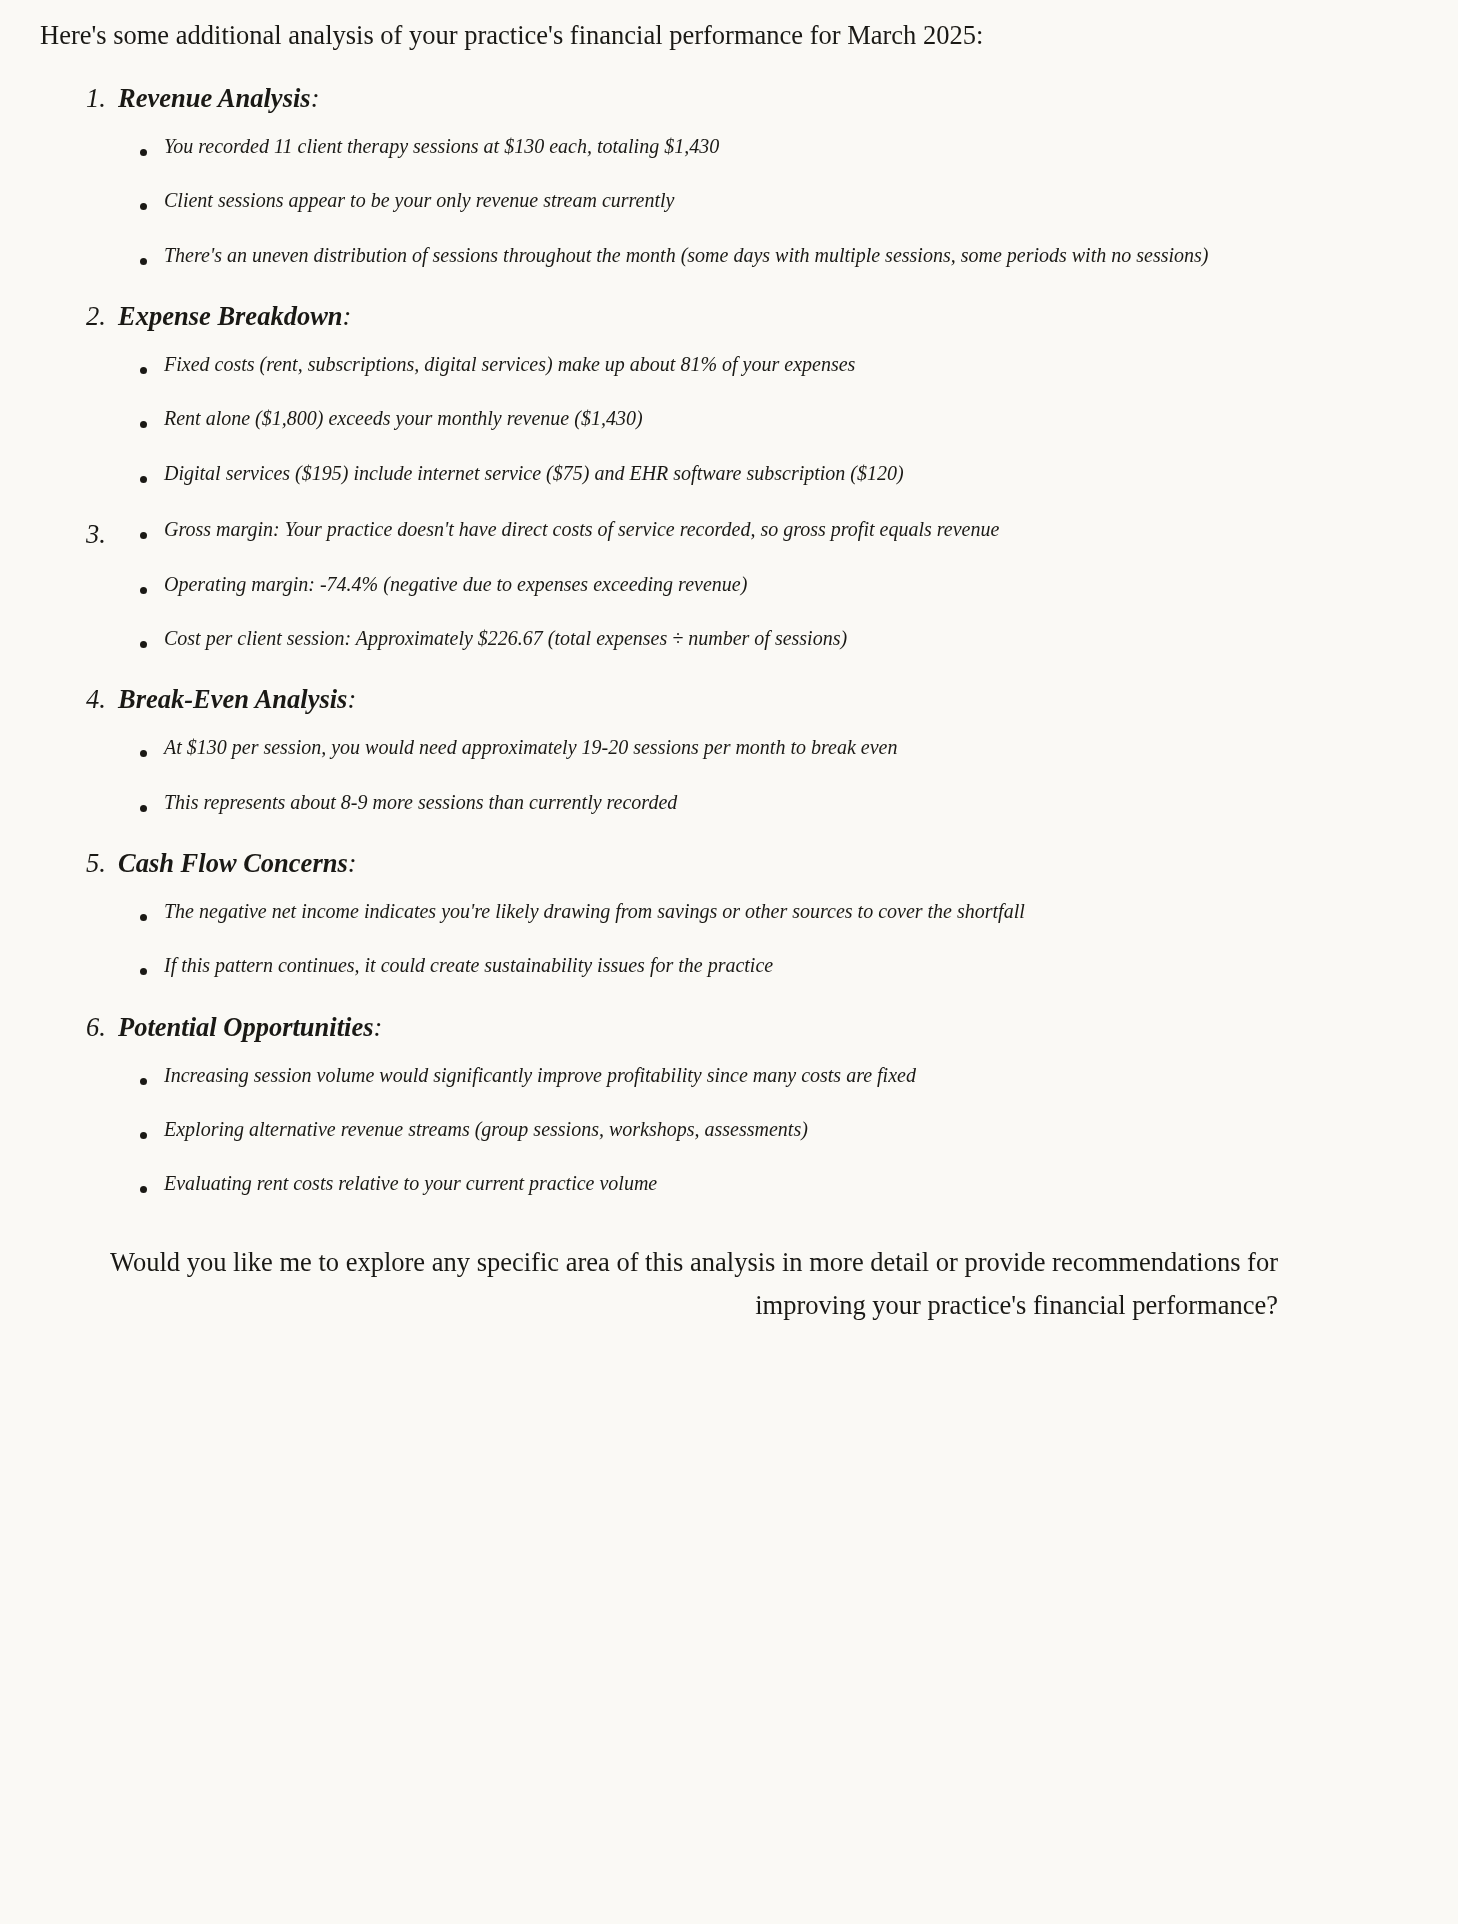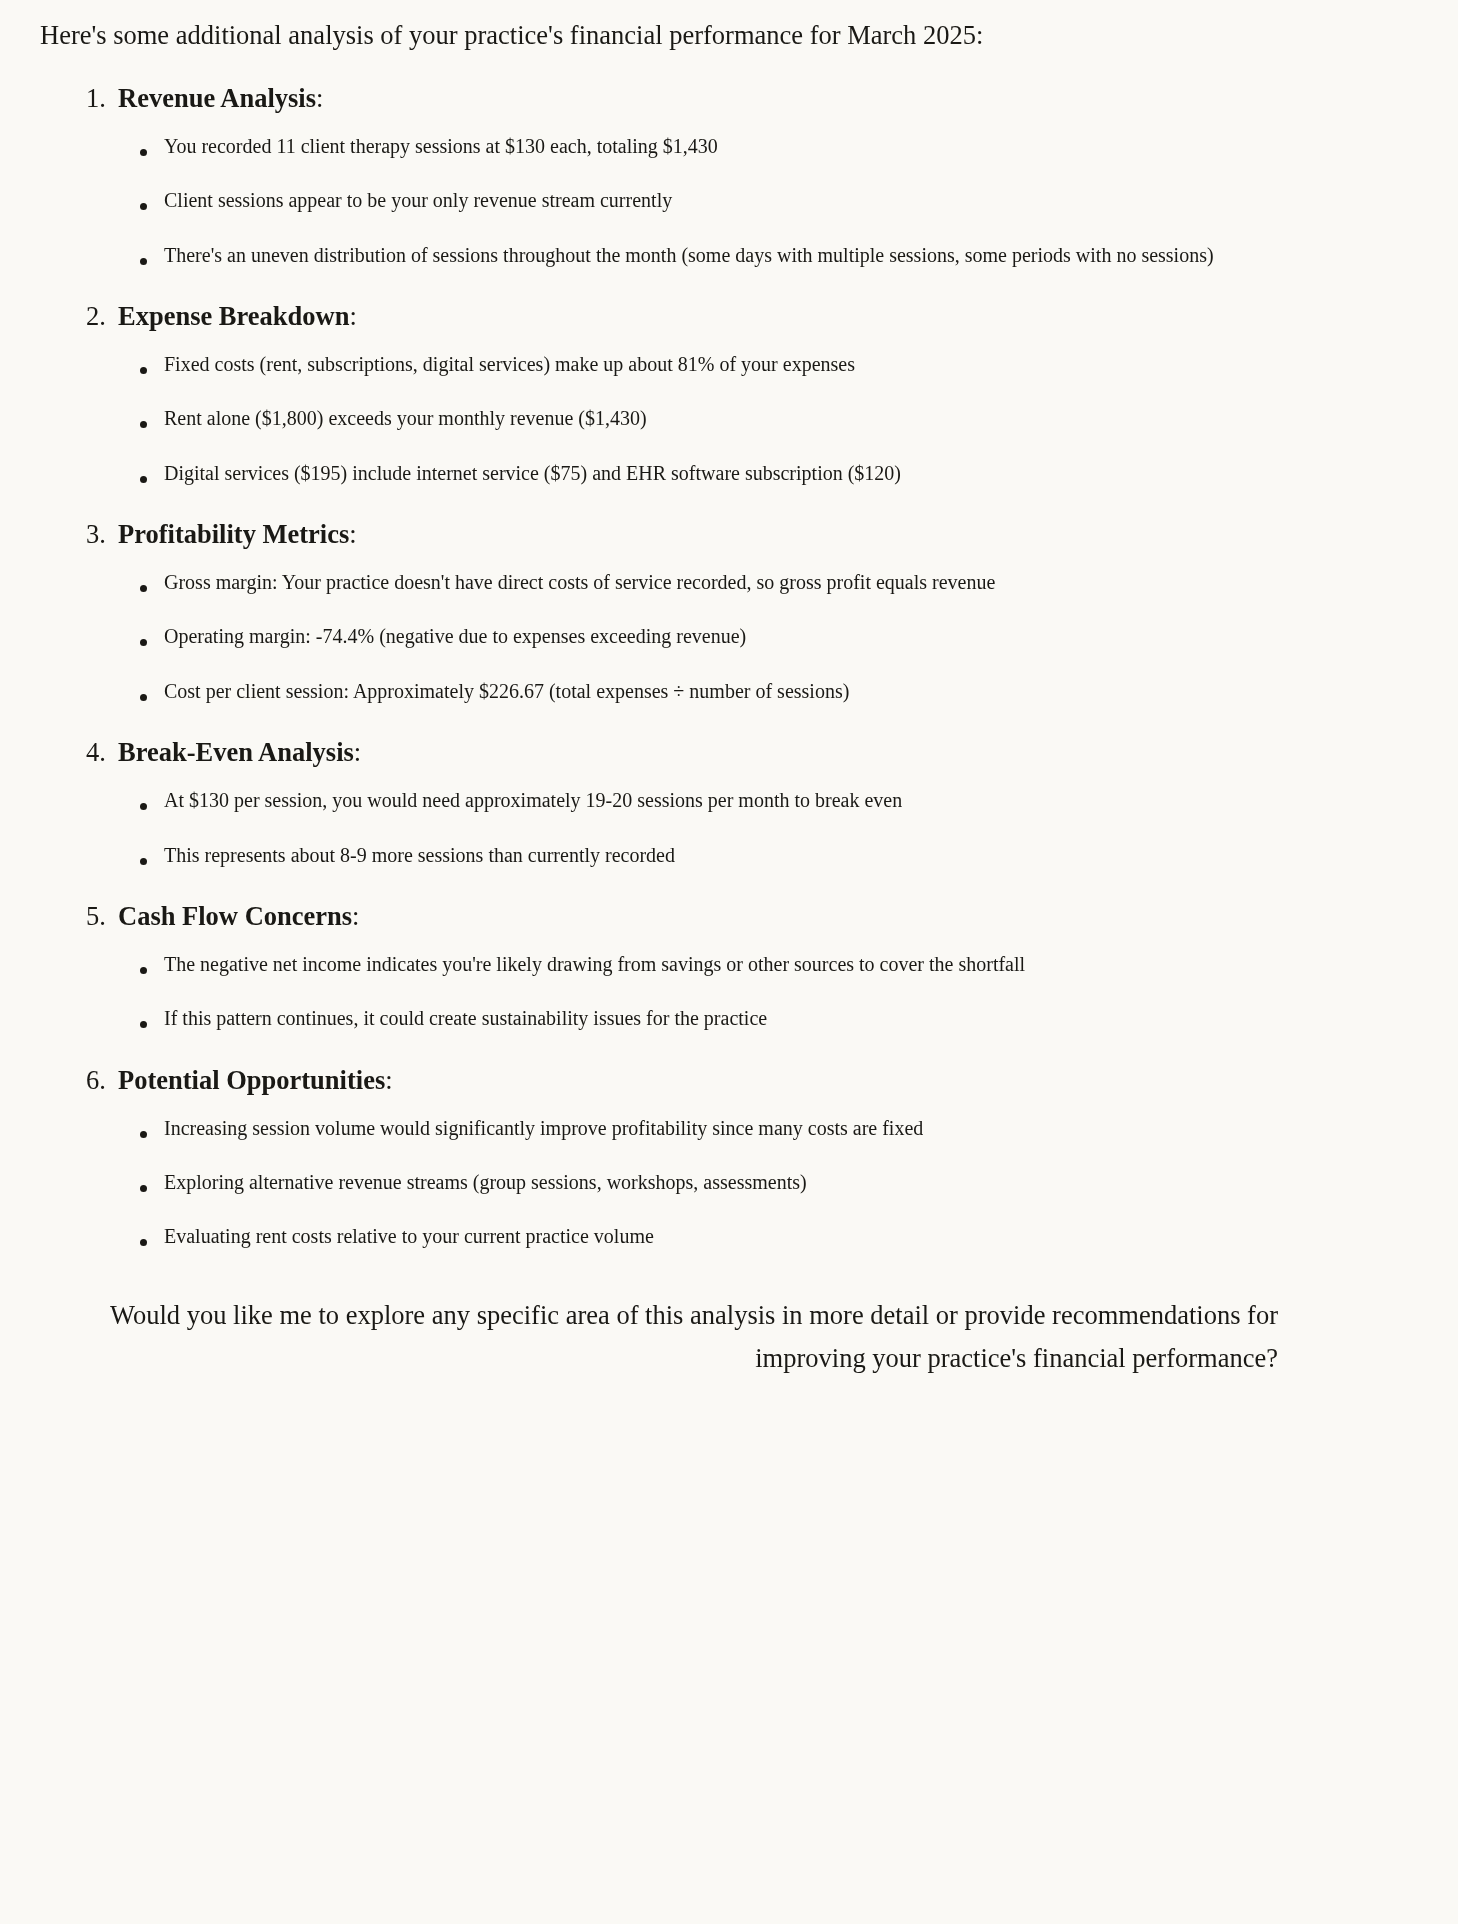--- a/index.html
+++ b/index.html
@@ -38,20 +38,21 @@
     margin: 0;
     padding: 0;
     counter-reset: sect;
   }
 
   ol.top-list > li.section {
     counter-increment: sect;
     position: relative;
     padding-left: 78px;
     margin: 0 0 0 0;
+    font-style: italic;
   }
 
   ol.top-list > li.section + li.section {
     margin-top: 6px;
   }
 
   ol.top-list > li.section::before {
     content: counter(sect) ".";
     position: absolute;
     left: 46px;
@@ -128,21 +129,20 @@
     <li class="section">
       <span class="section-title"><span>Expense Breakdown</span><span class="colon">:</span></span>
       <ul class="sub-list">
         <li class="bullet wide">Fixed costs (rent, subscriptions, digital services) make up about 81% of your expenses</li>
         <li class="bullet">Rent alone ($1,800) exceeds your monthly revenue ($1,430)</li>
         <li class="bullet">Digital services ($195) include internet service ($75) and EHR software subscription ($120)</li>
       </ul>
     </li>
 
     <li class="section">
-      <span class="section-title"><span>Profitability Metrics</span><span class="colon">:</span></span>
       <ul class="sub-list">
         <li class="bullet wide">Gross margin: Your practice doesn't have direct costs of service recorded, so gross profit equals revenue</li>
         <li class="bullet wide">Operating margin: -74.4% (negative due to expenses exceeding revenue)</li>
         <li class="bullet wide">Cost per client session: Approximately $226.67 (total expenses ÷ number of sessions)</li>
       </ul>
     </li>
 
     <li class="section">
       <span class="section-title"><span>Break-Even Analysis</span><span class="colon">:</span></span>
       <ul class="sub-list">

